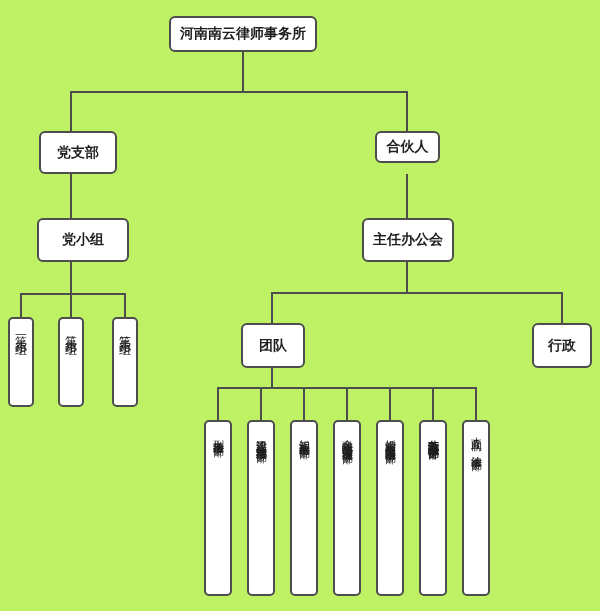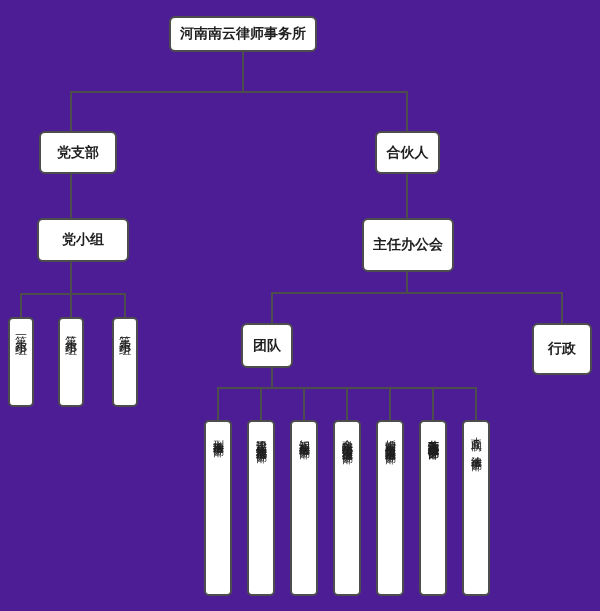--- a/index.html
+++ b/index.html
@@ -1,17 +1,17 @@
 <!DOCTYPE html>
 <html><head>
 <meta charset="utf-8">
 <style>
   html,body{margin:0;padding:0;background:#ffffff;}
   #canvas{
-    position:relative;width:600px;height:611px;background:#4c1d95;
+    position:relative;width:600px;height:611px;background:#bef264;
     font-family:"Liberation Sans","DejaVu Sans",sans-serif;
     color:#1f1f1f;overflow:hidden;
   }
   .box{
     position:absolute;box-sizing:border-box;
     border:2px solid #4d4d4d;border-radius:6px;background:#ffffff;
     display:flex;align-items:center;justify-content:center;
     font-size:14px;font-weight:bold;color:#1f1f1f;text-align:center;
     line-height:1.1;
   }
@@ -57,29 +57,29 @@
   <div class="conn" style="left:303px;top:389px;width:2px;height:31px;"></div>
   <div class="conn" style="left:346px;top:389px;width:2px;height:31px;"></div>
   <div class="conn" style="left:389px;top:389px;width:2px;height:31px;"></div>
   <div class="conn" style="left:432px;top:389px;width:2px;height:31px;"></div>
   <div class="conn" style="left:475px;top:389px;width:2px;height:31px;"></div>
 
   <div class="box" style="left:169px;top:16px;width:148px;height:36px;">河南南云律师事务所</div>
 
   <div class="box" style="left:39px;top:131px;width:78px;height:43px;">党支部</div>
 
-  <div class="box" style="left:375px;top:131px;width:65px;height:43px;">合伙人</div>
+  <div class="box" style="left:375px;top:131px;width:65px;height:32px;">合伙人</div>
 
   <div class="box" style="left:37px;top:218px;width:92px;height:44px;">党小组</div>
 
-  <div class="box" style="left:362px;top:218px;width:92px;height:54px;">主任办公会</div>
+  <div class="box" style="left:362px;top:218px;width:92px;height:44px;">主任办公会</div>
 
-  <div class="box" style="left:241px;top:323px;width:52px;height:45px;">团队</div>
+  <div class="box" style="left:241px;top:323px;width:64px;height:45px;">团队</div>
 
-  <div class="box" style="left:532px;top:323px;width:60px;height:52px;">行政</div>
+  <div class="box" style="left:532px;top:323px;width:60px;height:45px;">行政</div>
 
   <div class="vbox subgroup" style="left:8px;top:317px;width:26px;height:90px;padding-top:7px;">
     <span>第一党小组</span>
   </div>
   <div class="vbox subgroup" style="left:58px;top:317px;width:26px;height:90px;padding-top:7px;">
     <span>第二党小组</span>
   </div>
   <div class="vbox subgroup" style="left:112px;top:317px;width:26px;height:90px;padding-top:7px;">
     <span>第三党小组</span>
   </div>

